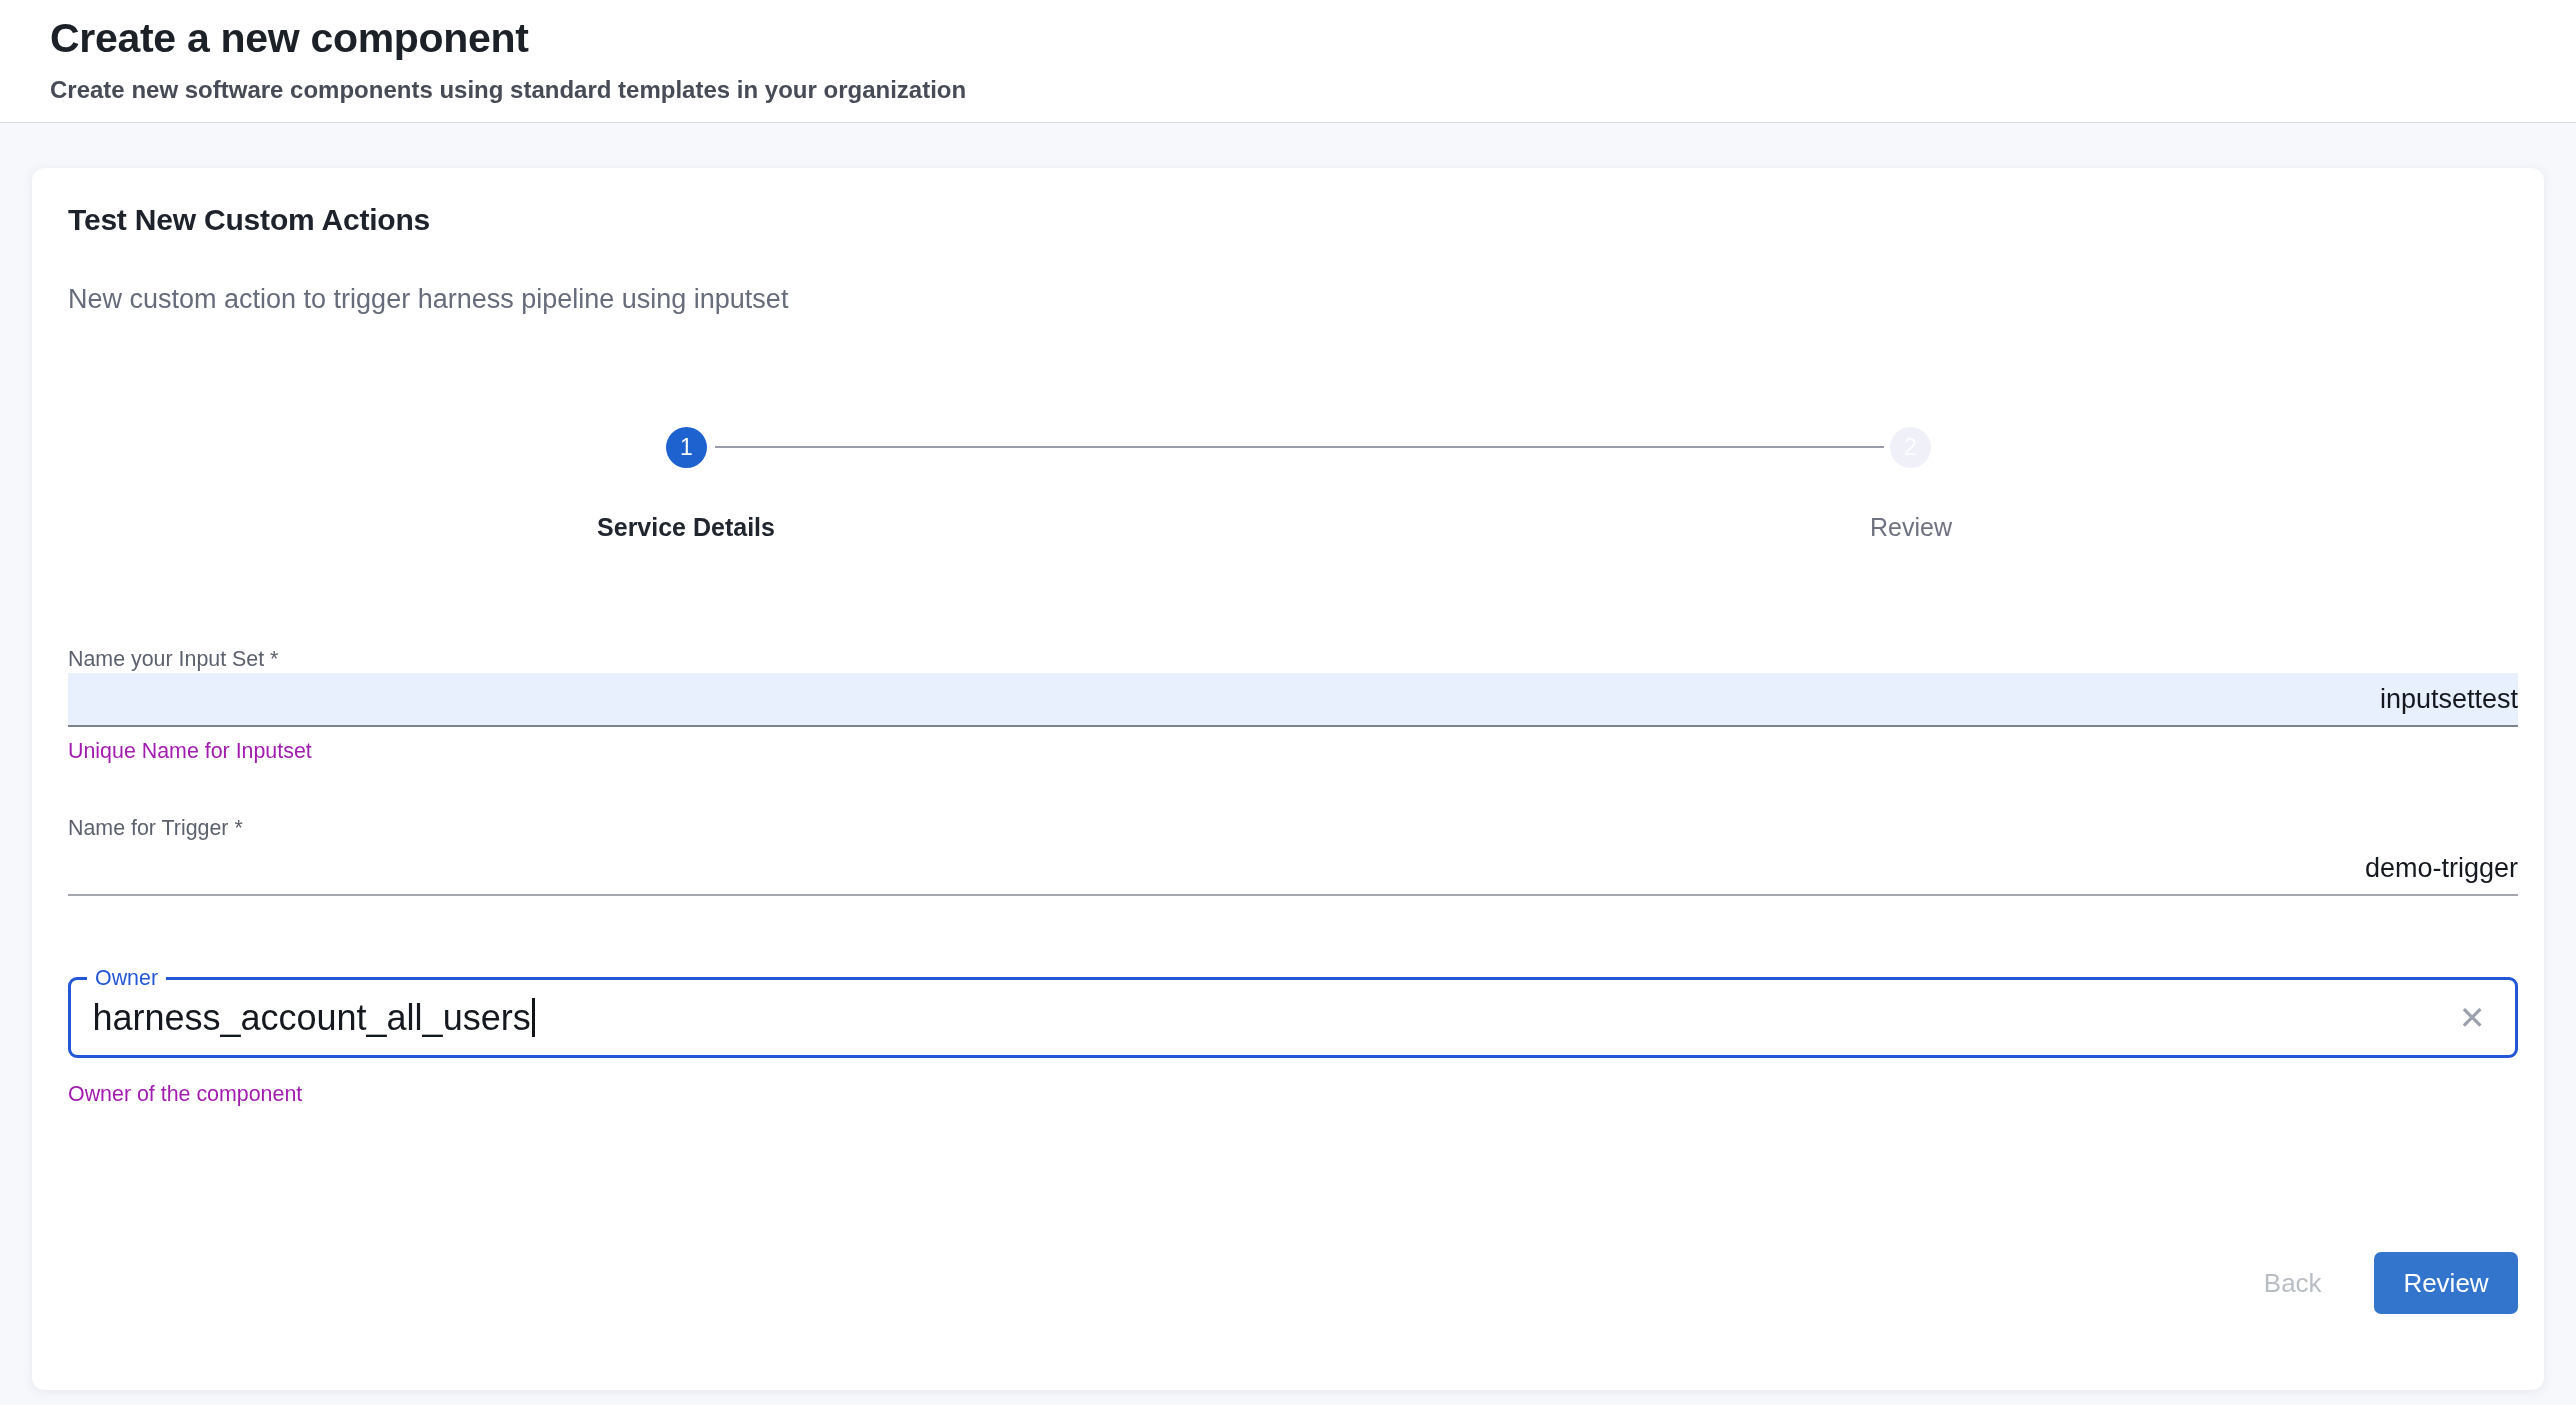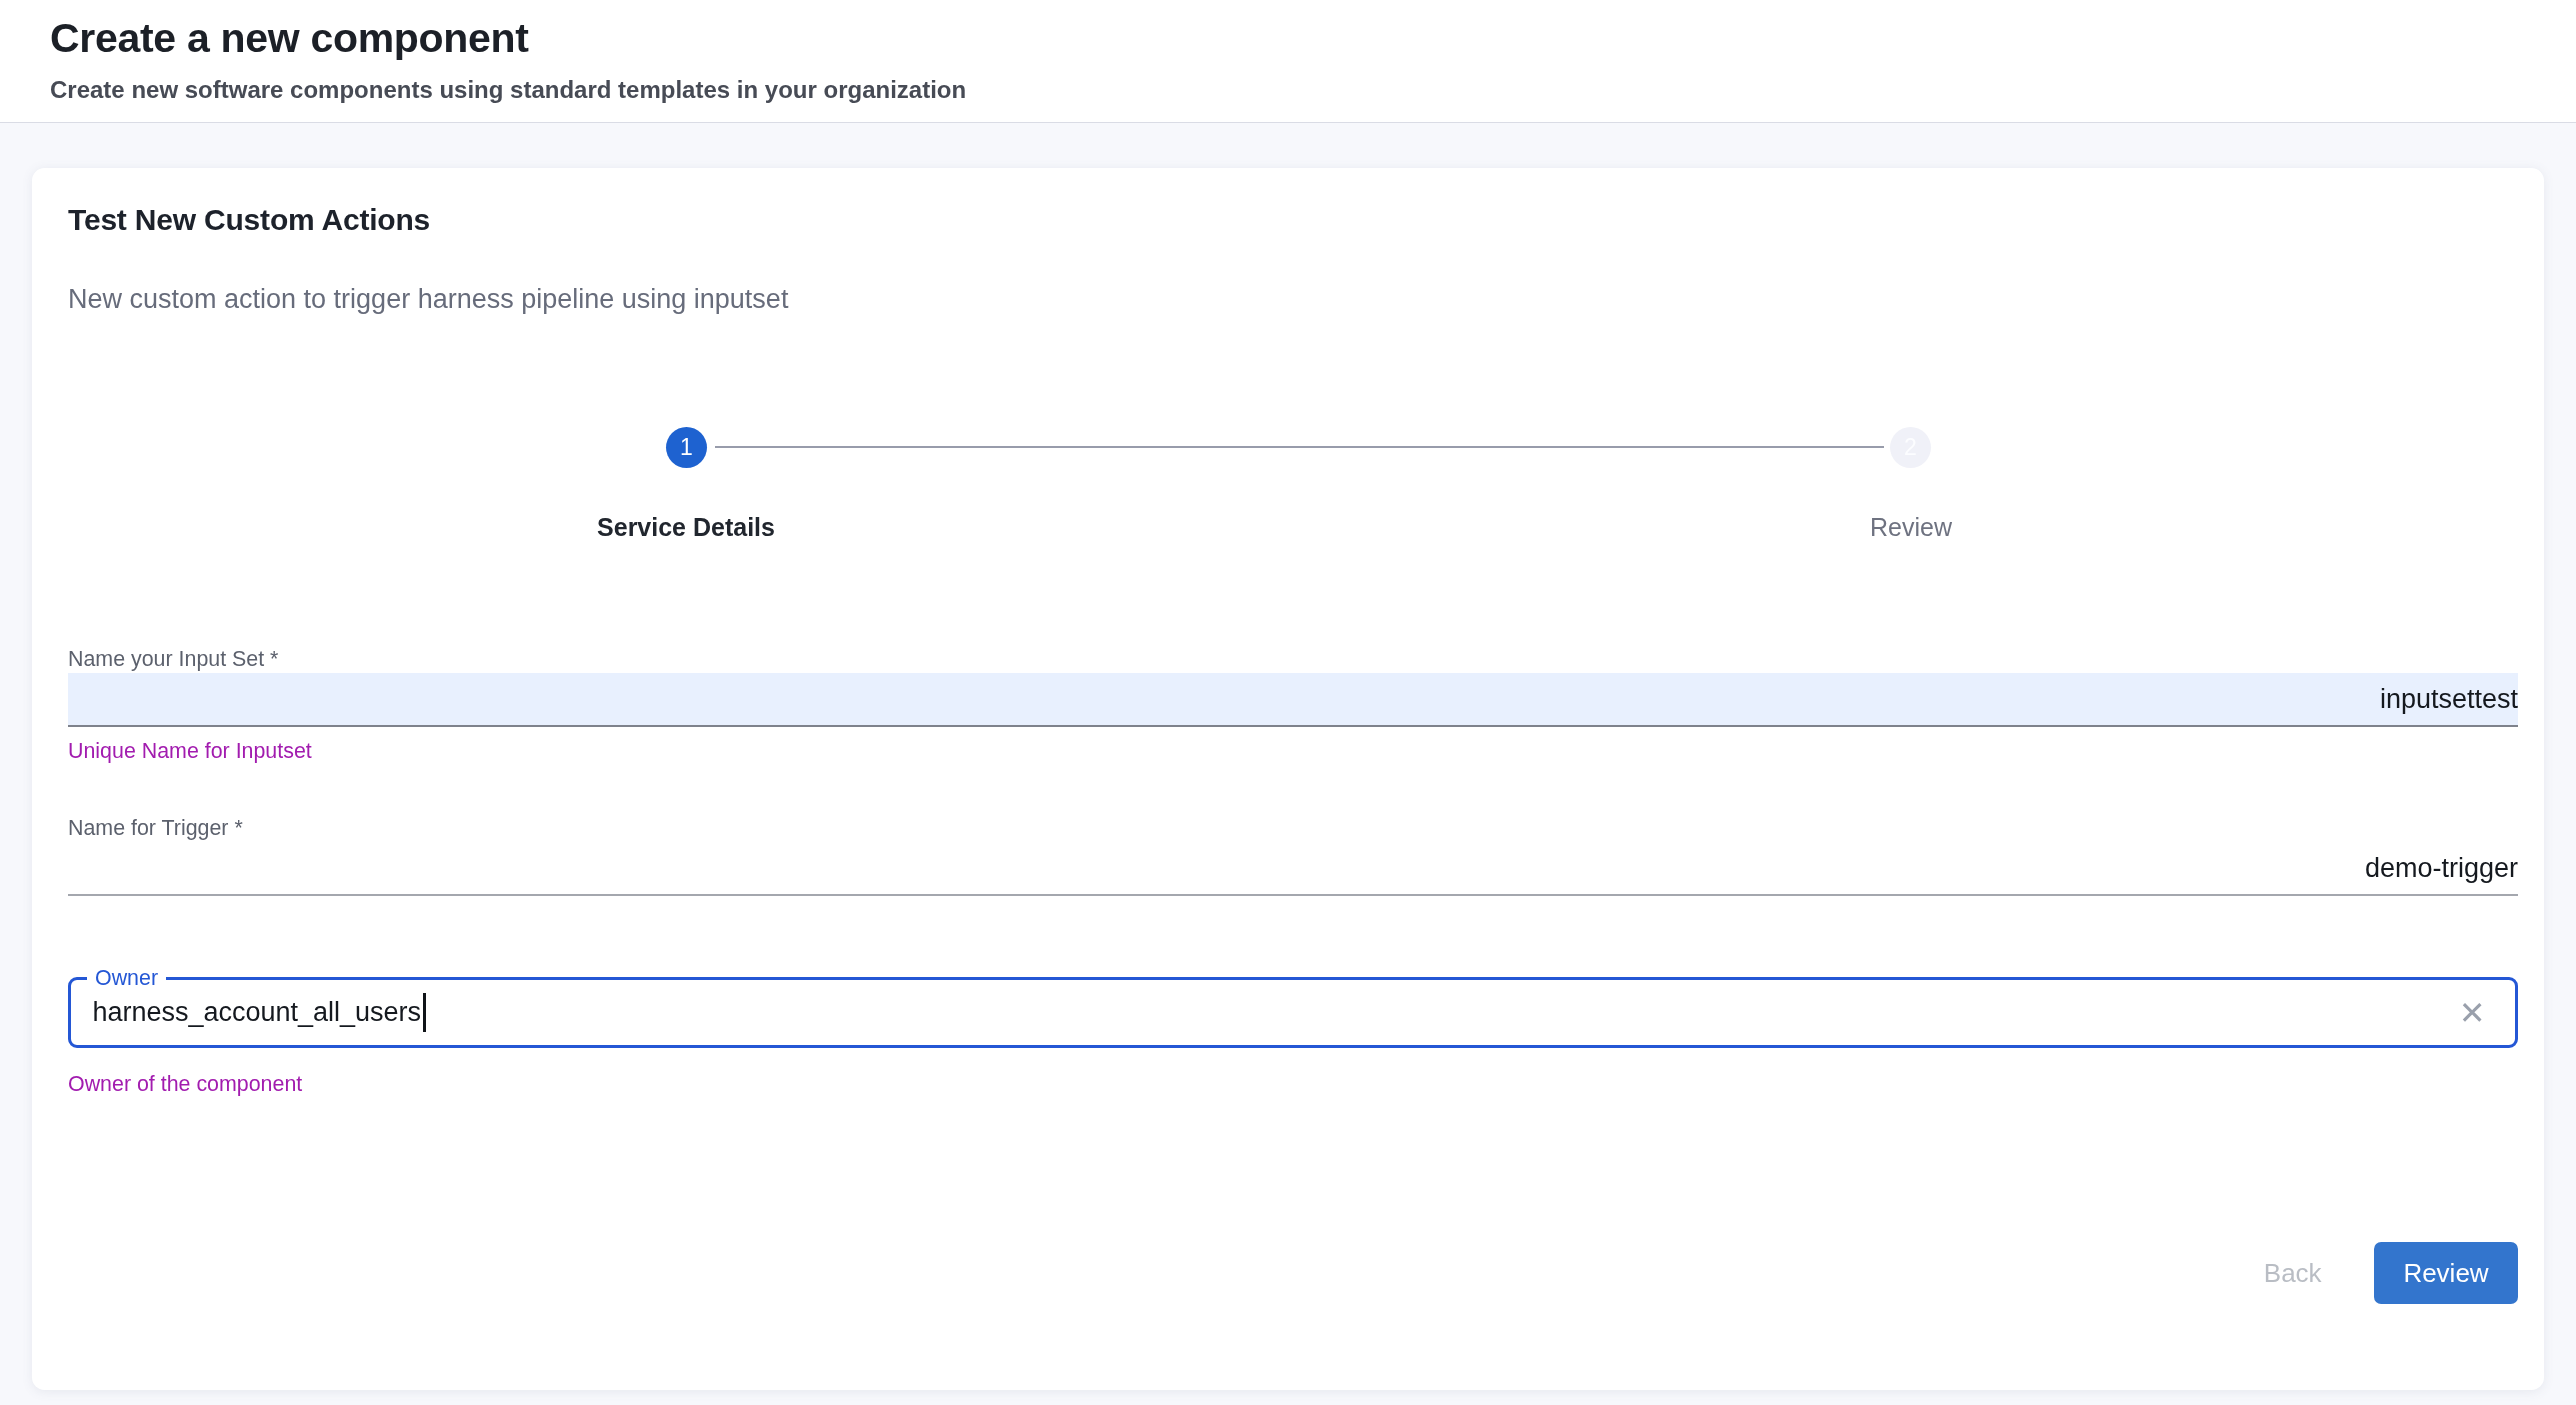--- a/index.html
+++ b/index.html
@@ -128,38 +128,38 @@
   }
   .f1-label { margin-top: 112px; }
   .f1-helper { margin-top: 11.6px; }
   .f2-label { margin-top: 50px; }
   .f2-helper { margin-top: 11.6px; }
   
   .owner-box {
     position: relative;
     margin-top: 81px;
     width: 2450px;
-    height: 71px;
+    height: 81px;
     border: 3.6px solid #2457d5;
     border-radius: 9px;
     display: flex;
     align-items: center;
     padding: 0 21.4px;
   }
   .owner-floating-label {
     position: absolute;
     top: -15px; left: 16px;
     background: #ffffff;
     padding: 0 8px;
     font-size: 21.4px;
     line-height: 27px;
     color: #2457d5;
   }
   .owner-value {
-    font-size: 27px;
+    font-size: 36px;
     color: #15191f;
     white-space: nowrap;
     text-align: right;
   }
   .text-caret {
     display: inline-block;
     width: 2.7px; height: 39px;
     background: #101418;
     margin-left: 1.8px;
     vertical-align: middle;

